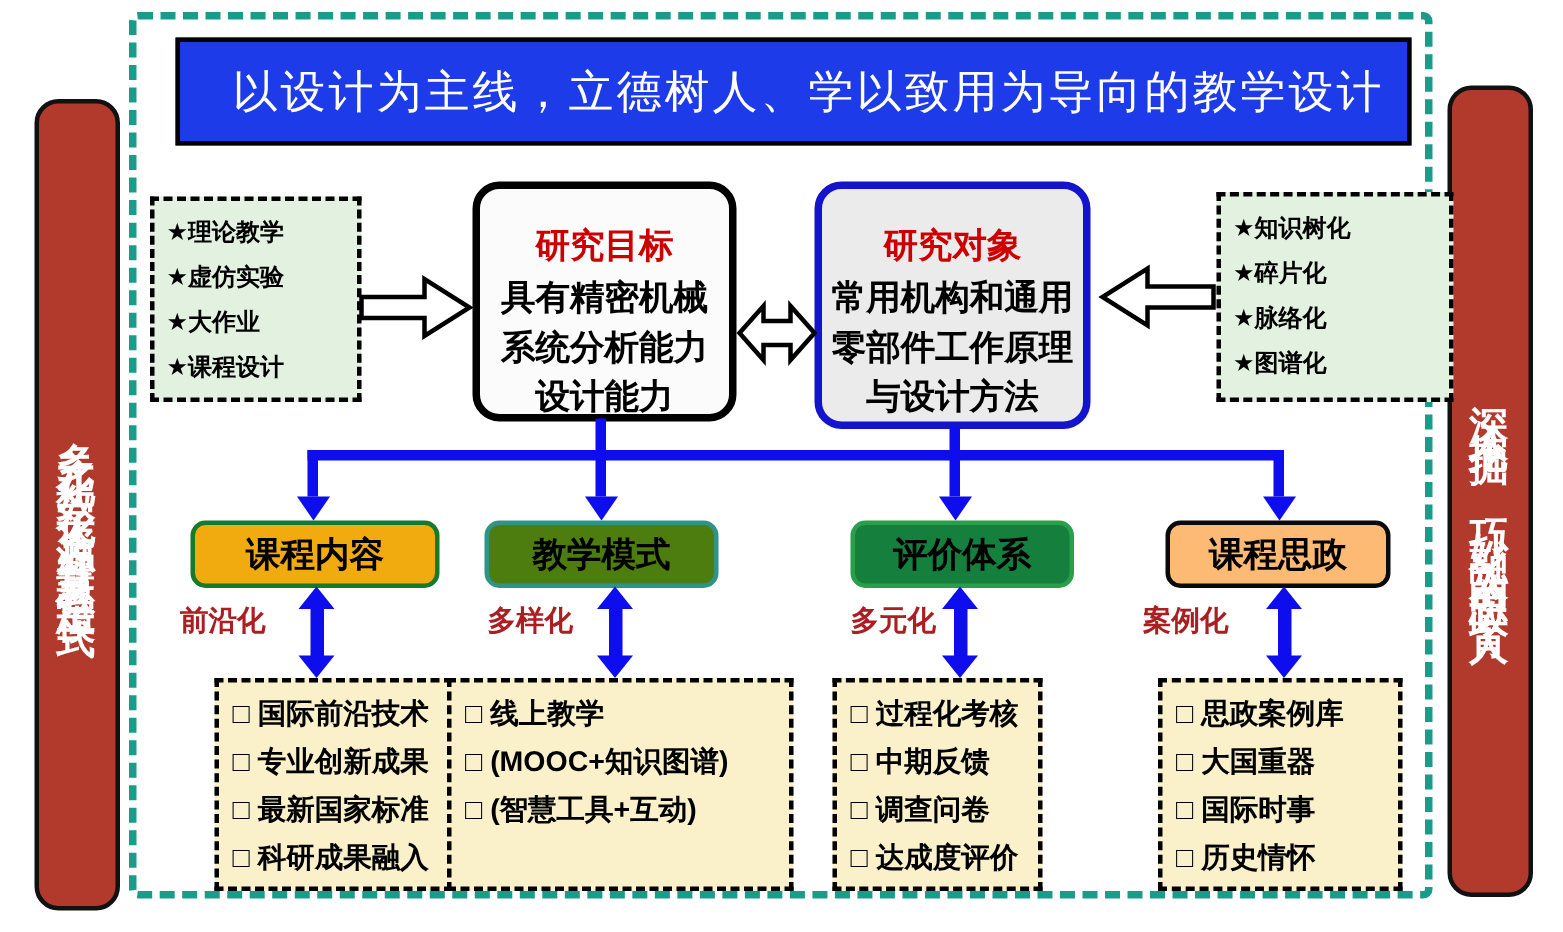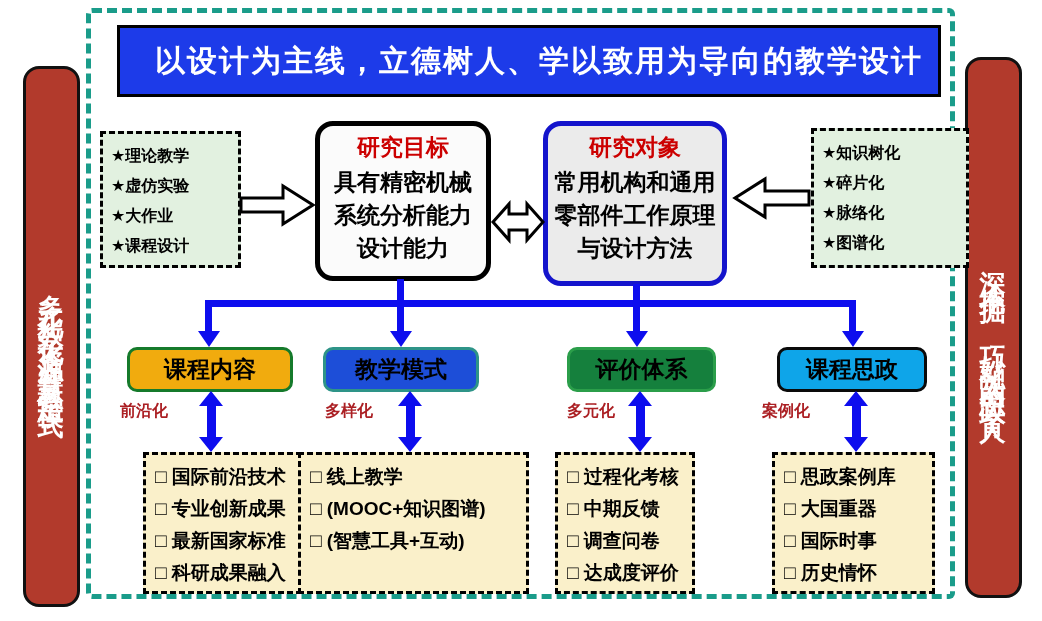--- a/index.html
+++ b/index.html
@@ -6,60 +6,60 @@
   #stage{
     position:relative;width:1042px;height:621px;background:#fff;overflow:hidden;
     font-family:"Liberation Sans","DejaVu Sans",sans-serif;
   }
   .abs{position:absolute;box-sizing:border-box;}
   
   #outer-frame{left:86px;top:8px;width:869px;height:591px;border:5px dashed #1A9C8A;border-radius:6px;}
   
   #title-banner{
     left:117px;top:25px;width:824px;height:72px;background:#1D3BE9;border:3px solid #000;
-    display:flex;align-items:center;justify-content:center;color:#fff;font-weight:bold;
+    display:flex;align-items:center;justify-content:center;color:#fff;font-weight:normal;
     font-size:30px;letter-spacing:2px;white-space:nowrap;padding-left:20px;
   }
   
   .side-banner{
     width:57px;background:#B23A2C;border:3px solid #111;border-radius:16px;color:#fff;
     font-weight:bold;font-size:26px;writing-mode:vertical-rl;text-orientation:upright;
     display:flex;align-items:center;justify-content:center;letter-spacing:9px;
   }
   #left-banner{left:23px;top:66px;height:541px;}
   #right-banner{left:965px;top:57px;height:541px;}
   
   .input-box{
     background:#E2F1E0;border:3px dashed #000;padding:7px 6px 4px 8px;
     font-weight:bold;font-size:16px;color:#000;
   }
   #teach-box{left:100px;top:131px;width:141px;height:137px;}
   #knowledge-box{left:811px;top:128px;width:158px;height:140px;}
   .input-box .li{line-height:30px;white-space:nowrap;}
   
   .research-box{
-    border-radius:18px;text-align:center;padding-top:4px;font-weight:bold;color:#000;
+    border-radius:18px;text-align:center;padding-top:20px;font-weight:bold;color:#000;
   }
   #goal-box{left:315px;top:121px;width:176px;height:160px;background:#FBFBFB;border:5px solid #000;}
   #object-box{left:543px;top:121px;width:184px;height:165px;background:#EBEBEB;border:5px solid #1414CC;}
   .research-title{color:#CC0000;font-size:23px;font-weight:bold;margin:2px 0 3px 0;}
   .research-line{font-size:23px;line-height:33px;white-space:nowrap;}
   
   .bluebar{background:#0D0DEE;}
   .arr-down{width:0;height:0;border-left:11px solid transparent;border-right:11px solid transparent;border-top:16px solid #0D0DEE;}
   
   .cat-box{
     top:347px;height:45px;border-radius:10px;border:3px solid #000;
     display:flex;align-items:center;justify-content:center;font-size:23px;font-weight:bold;color:#000;
   }
   #cat-0{left:127px;width:166px;}
   #cat-1{left:323px;width:156px;}
   #cat-2{left:567px;width:149px;}
   #cat-3{left:777px;width:150px;}
-  .cat-tag{top:401px;font-size:16px;font-weight:bold;color:#AB1F23;white-space:nowrap;}
+  .cat-tag{top:401px;font-size:19px;font-weight:bold;color:#AB1F23;white-space:nowrap;}
   #tag-0{left:120px;} #tag-1{left:325px;} #tag-2{left:567px;} #tag-3{left:762px;}
   
   .vda{width:28px;top:391px;height:61px;}
   .vda .tip-up{position:absolute;left:2px;top:0;width:0;height:0;border-left:12px solid transparent;border-right:12px solid transparent;border-bottom:15px solid #0D0DEE;}
   .vda .shaft{position:absolute;left:9.5px;top:13px;width:9px;height:35px;background:#0D0DEE;}
   .vda .tip-dn{position:absolute;left:2px;bottom:0;width:0;height:0;border-left:12px solid transparent;border-right:12px solid transparent;border-top:15px solid #0D0DEE;}
   #vda-0{left:197px;} #vda-1{left:396px;} #vda-2{left:626px;} #vda-3{left:842px;}
   
   .list-box{
     top:452px;height:142px;background:#FAF0CA;border:3px dashed #000;
@@ -134,27 +134,27 @@
   <div class="abs bluebar" style="left:205px;top:300px;width:7px;height:31px;"></div>
   <div class="abs bluebar" style="left:849px;top:300px;width:7px;height:31px;"></div>
   <div class="abs arr-down" style="left:198px;top:331px;"></div>
   <div class="abs arr-down" style="left:390px;top:331px;"></div>
   <div class="abs arr-down" style="left:626px;top:331px;"></div>
   <div class="abs arr-down" style="left:842px;top:331px;"></div>
 
   <div class="abs cat-box" id="cat-0" style="background: rgb(241, 171, 14); border-color: rgb(21, 122, 43);">
     <span>课程内容</span>
   </div>
-  <div class="abs cat-box" id="cat-1" style="background: #1d4ed8; border-color: rgb(46, 148, 136);">
+  <div class="abs cat-box" id="cat-1" style="background: #4d7c0f; border-color: rgb(46, 148, 136);">
     <span>教学模式</span>
   </div>
   <div class="abs cat-box" id="cat-2" style="background: #15803d; border-color: rgb(43, 158, 74);">
     <span>评价体系</span>
   </div>
-  <div class="abs cat-box" id="cat-3" style="background: #0ea5e9; border-color: rgb(10, 10, 10);">
+  <div class="abs cat-box" id="cat-3" style="background: #fdba74; border-color: rgb(10, 10, 10);">
     <span>课程思政</span>
   </div>
 
   <div class="abs cat-tag" id="tag-0">前沿化</div>
   <div class="abs cat-tag" id="tag-1">多样化</div>
   <div class="abs cat-tag" id="tag-2">多元化</div>
   <div class="abs cat-tag" id="tag-3">案例化</div>
 
   <div class="abs vda" id="vda-0">
     <div class="tip-up"></div>

